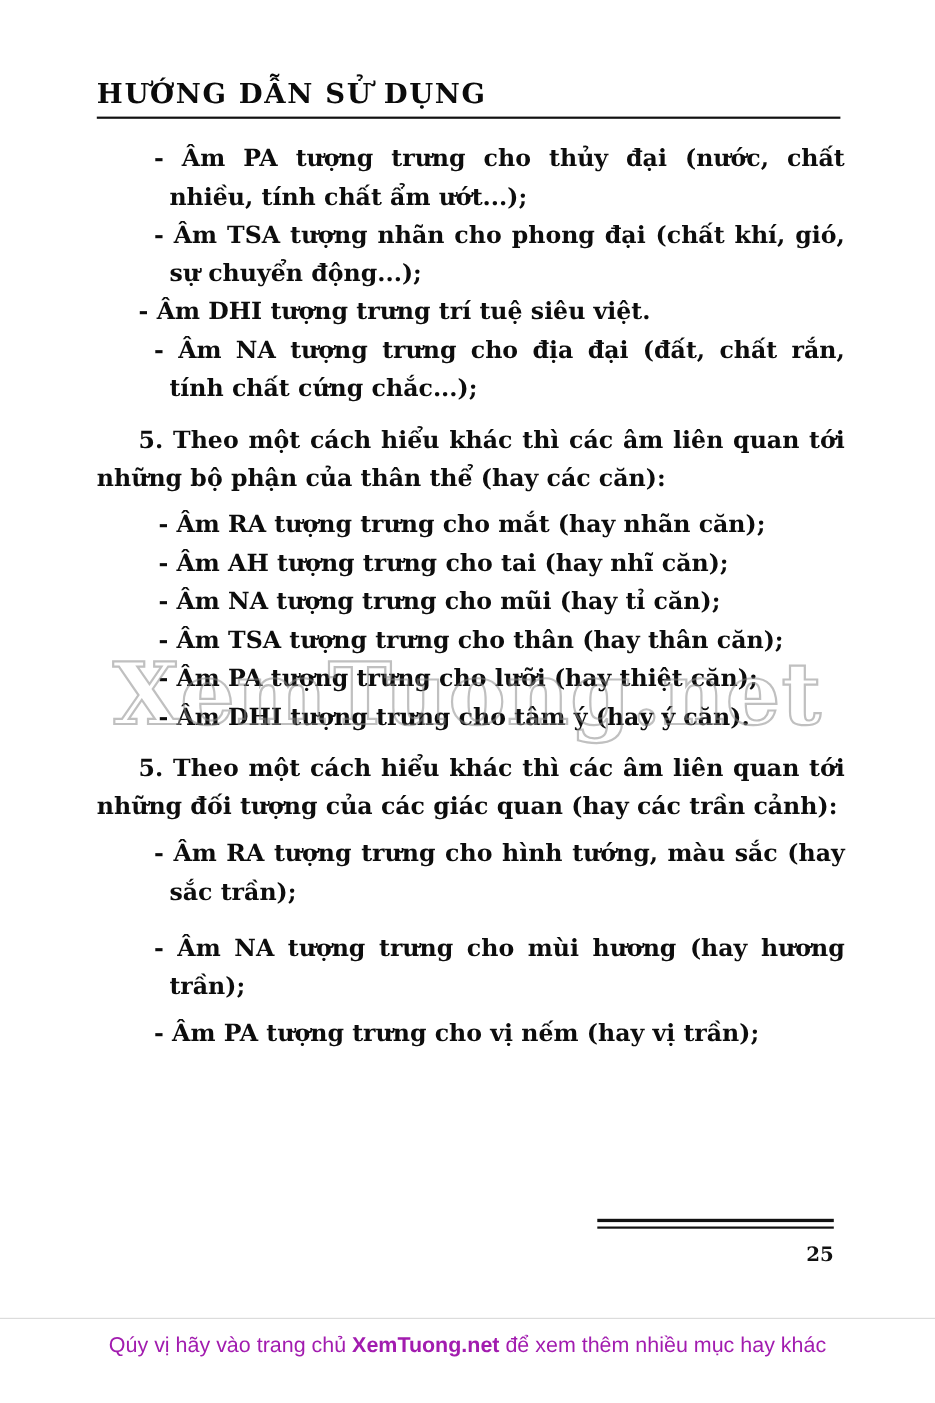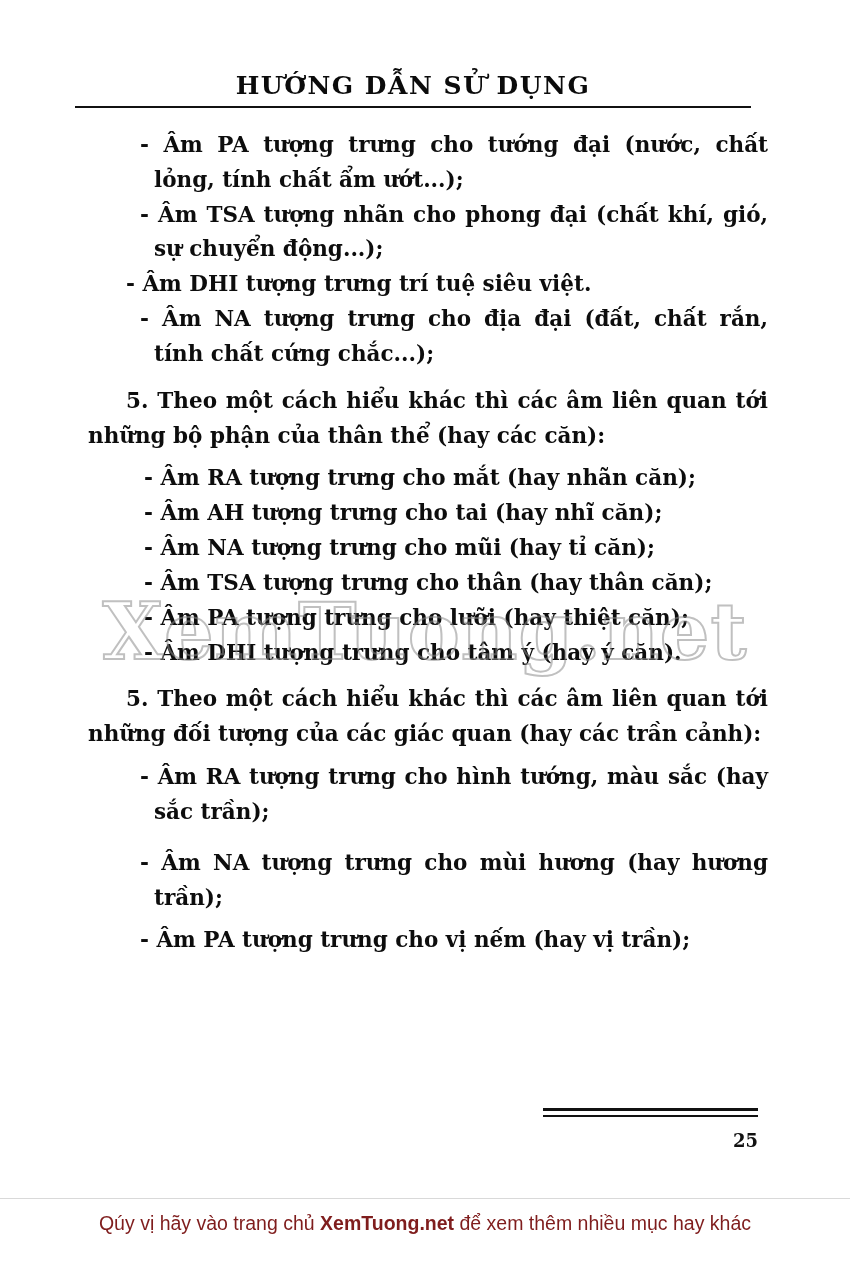--- a/index.html
+++ b/index.html
@@ -19,24 +19,24 @@
   .page {
     position: absolute;
     left: 0; top: 0;
     width: 850px;
     height: 1275px;
   }
 
   
   .header {
     position: absolute;
-    left: 75px;
+    left: 88px;
     top: 72px;
     width: 676px;
-    text-align: center;
+    text-align: left;
   }
   .header-title {
     font-family: "DejaVu Serif", serif;
     font-weight: bold;
     font-size: 25px;
     letter-spacing: 1.5px;
     line-height: 1.1;
     color: #0b0b0b;
   }
   .header-rule {
@@ -140,21 +140,21 @@
   }
 
   .bottom-bar {
     position: absolute;
     left: 0;
     top: 1212px;
     width: 850px;
     text-align: center;
     font-family: "Liberation Sans", sans-serif;
     font-size: 19.5px;
-    color: #7f1d1d;
+    color: #a21caf;
   }
   .bottom-bar .hl { font-weight: bold; }
 
   .sep-line {
     position: absolute;
     left: 0;
     top: 1198px;
     width: 850px;
     border-top: 1px solid #d9d9d9;
   }
@@ -164,21 +164,21 @@
 
 <div class="page">
 
   <div class="header">
     <div class="header-title">HƯỚNG DẪN SỬ DỤNG</div>
     <div class="header-rule"></div>
   </div>
 
   <div class="content">
 
-    <p class="li li-1 justify">- Âm PA tượng trưng cho tướng đại (nước, chất lỏng, tính chất ẩm ướt...);</p>
+    <p class="li li-1 justify">- Âm PA tượng trưng cho thủy đại (nước, chất nhiều, tính chất ẩm ướt...);</p>
     <p class="li li-1 justify">- Âm TSA tượng nhãn cho phong đại (chất khí, gió, sự chuyển động...);</p>
     <p class="li li-2">- Âm DHI tượng trưng trí tuệ siêu việt.</p>
     <p class="li li-1 justify">- Âm NA tượng trưng cho địa đại (đất, chất rắn, tính chất cứng chắc...);</p>
 
     <p class="para justify">5. Theo một cách hiểu khác thì các âm liên quan tới những bộ phận của thân thể (hay các căn):</p>
 
     <div class="gap-sm"></div>
 
     <p class="li li-3">- Âm RA tượng trưng cho mắt (hay nhãn căn);</p>
     <p class="li li-3">- Âm AH tượng trưng cho tai (hay nhĩ căn);</p>

